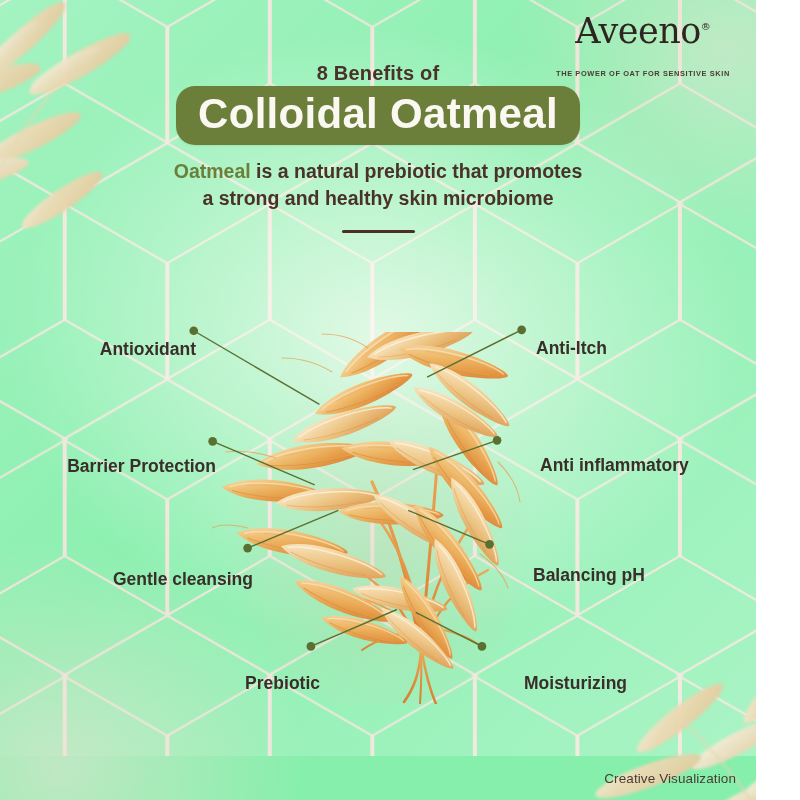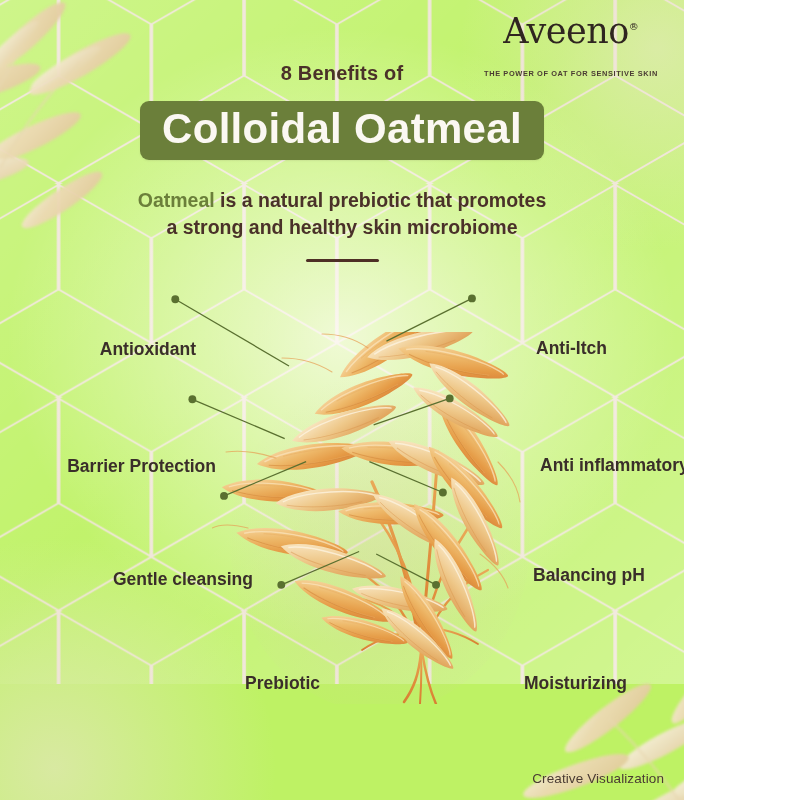--- a/index.html
+++ b/index.html
@@ -3,24 +3,24 @@
 <meta charset="utf-8">
 <title>Aveeno Colloidal Oatmeal Infographic</title>
 <style>
   html, body {
     margin: 0;
     padding: 0;
     background: #ffffff;
   }
   #poster {
     position: relative;
-    width: 684px;
+    width: 756px;
     height: 800px;
     overflow: hidden;
-    background: #bef264;
+    background: #86efac;
     font-family: "Liberation Sans", sans-serif;
     -webkit-font-smoothing: antialiased;
   }
 
   
   .hex-layer {
     position: absolute;
     inset: 0;
     z-index: 0;
     pointer-events: none;
@@ -93,36 +93,36 @@
   }
   .headline .kicker {
     font-size: 20px;
     font-weight: 700;
     color: #4a3129;
     letter-spacing: 0.2px;
     line-height: 1.1;
   }
   .banner {
     display: inline-block;
-    margin-top: 17px;
+    margin-top: 2px;
     background: #6b7f3a;
-    border-radius: 9px;
+    border-radius: 19px;
     padding: 5px 22px 9px 22px;
     box-shadow: 0 1px 2px rgba(90,80,60,0.10);
   }
   .banner-text {
     font-size: 42px;
     font-weight: 700;
     color: #fbf8f2;
     letter-spacing: 0.3px;
     line-height: 1.08;
     white-space: nowrap;
   }
   .subtitle {
-    margin-top: 27px;
+    margin-top: 13px;
     font-size: 19.5px;
     font-weight: 600;
     color: #4a3129;
     line-height: 1.35;
   }
   .subtitle .hl { color: #6b7f3a; }
   .divider {
     margin: 19px auto 0 auto;
     width: 73px;
     height: 3px;

